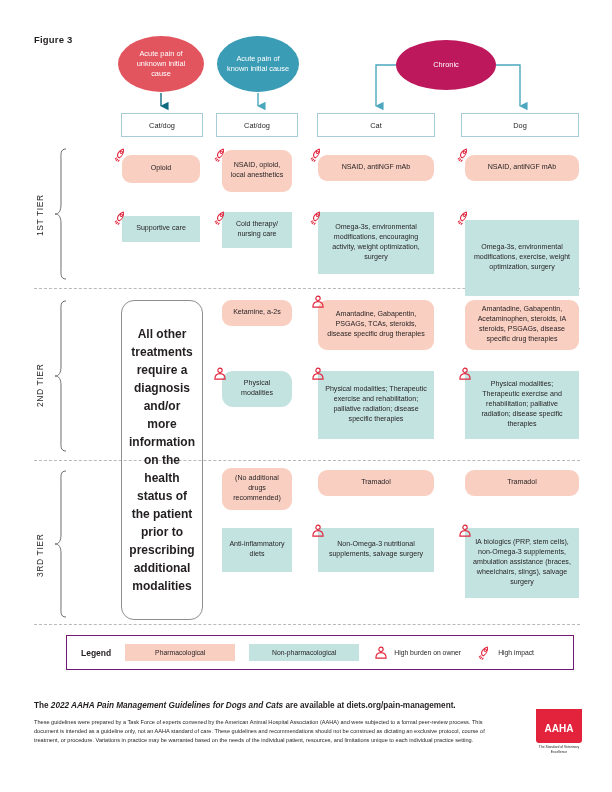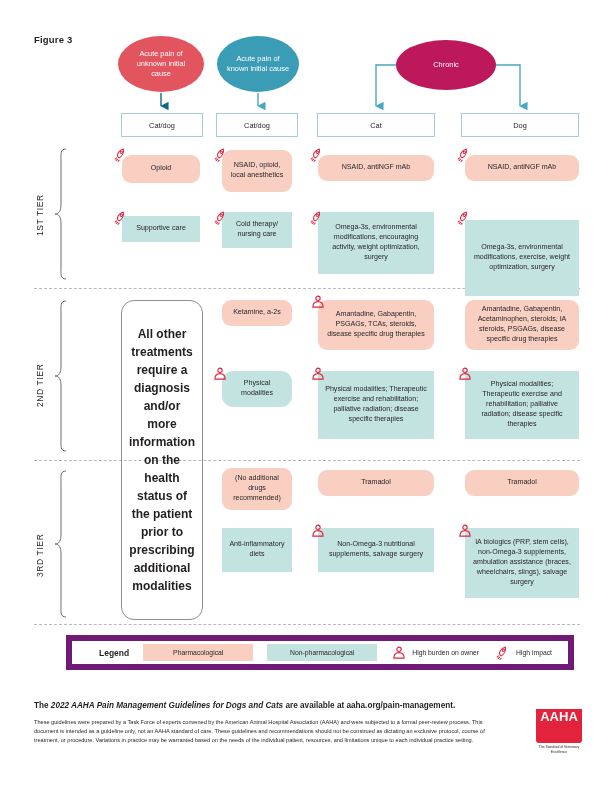--- a/index.html
+++ b/index.html
@@ -97,22 +97,22 @@
     position:absolute; left:121px; top:300px; width:82px; height:320px;
     border:1px solid #8e8e8e; border-radius:13px;
     display:flex; align-items:center; justify-content:center;
     text-align:center; font-size:12px; line-height:1.5;
     padding: 6px 8px; font-weight:bold;
   }
 
   
   #legend {
     position:absolute; left:66px; top:635px; width:508px; height:35px;
-    border:6px solid #701a75; background:#fff;
-    display:flex; align-items:center;justify-content:flex-end;
+    border:1px solid #701a75; background:#fff;
+    display:flex; align-items:center;
   }
   #legend .legend-title {
     font-size:8.5px; font-weight:bold; margin-left:14px; margin-right:14px;
   }
   .legend-swatch {
     font-size:6.8px; text-align:center;
     padding:5px 0; width:110px; margin-right:14px;
   }
   .legend-swatch.pharm { background:#f9cfc2; }
   .legend-swatch.nonpharm { background:#c3e3e1; }
@@ -130,22 +130,22 @@
   #aaha-logo {
     position:absolute; left:536px; top:709px; width:46px; height:48px;
   }
   #aaha-logo .mark {
     width:46px; height:34px; background:#e2233b;
     border-radius: 0 0 3px 3px;
     position:relative;
     display:flex; align-items:flex-end; justify-content:center;
   }
   #aaha-logo .mark .wordmark {
-    color:#ffffff; font-size:13px; font-weight:bold; letter-spacing:0px;
-    line-height:1; padding-bottom:20px;
+    color:#ffffff; font-size:10px; font-weight:bold; letter-spacing:0px;
+    line-height:1; padding-bottom:9px;
   }
   #aaha-logo .tagline {
     font-size:3.4px; line-height:1.35; text-align:center; margin-top:2px;
     color:#231f20;
   }
 </style>
 </head>
 <body>
 
 <div class="page">
@@ -439,21 +439,21 @@
               <path d="M4.6 13.2 L2.4 15.4 M6.1 14.8 L3.6 17.2 M8 16 L6 18.2"></path>
               <circle cx="10.4" cy="6.6" r="1.5"></circle>
             </g>
           </svg>
       </span>
       <span class="lbl">High impact</span>
     </span>
   </div>
 
   <div id="footer">
-    <div id="footer-title"><span>The </span><span class="ital">2022 AAHA Pain Management Guidelines for Dogs and Cats</span><span> are available at aaha.org/pain-management.</span></div>
+    <div id="footer-title"><span>The </span><span class="ital">2022 AAHA Pain Management Guidelines for Dogs and Cats</span><span> are available at diets.org/pain-management.</span></div>
     <div id="footer-body">These guidelines were prepared by a Task Force of experts convened by the American Animal Hospital Association (AAHA) and were subjected to a formal peer-review process. This document is intended as a guideline only, not an AAHA standard of care. These guidelines and recommendations should not be construed as dictating an exclusive protocol, course of treatment, or procedure. Variations in practice may be warranted based on the needs of the individual patient, resources, and limitations unique to each individual practice setting.</div>
   </div>
 
   <div id="aaha-logo">
     <div class="mark">
       <span class="wordmark">AAHA</span>
     </div>
     <div class="tagline">The Standard of Veterinary Excellence</div>
   </div>
 

